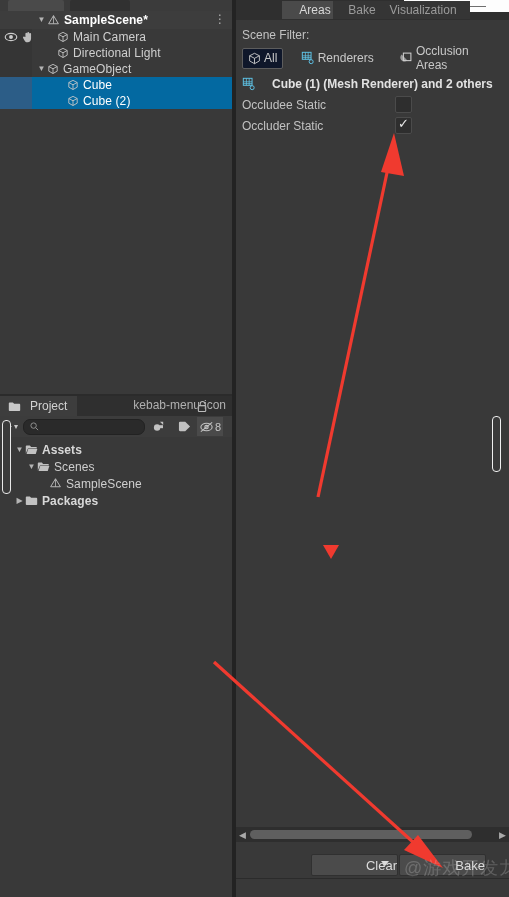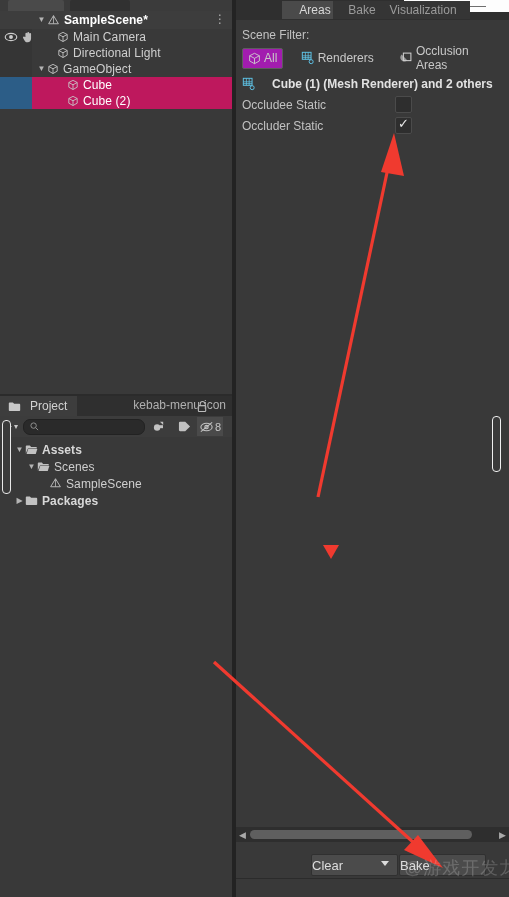--- a/index.html
+++ b/index.html
@@ -13,21 +13,21 @@
 
   
   .topstrip{position:absolute;left:0;top:0;width:232px;height:11px;background:#3b3b3b;}
   .topstrip .tabghost{position:absolute;left:8px;top:0;width:56px;height:11px;background:#4a4a4a;border-radius:2px 2px 0 0;}
   .topstrip .tabghost2{position:absolute;left:70px;top:0;width:60px;height:11px;background:#313131;border-radius:2px 2px 0 0;}
 
   
   .hier{position:absolute;left:0;top:11px;width:232px;height:383px;background:#393939;}
   .hier-scene{position:relative;height:18px;background:#3d3d3d;display:flex;align-items:center;}
   .hier-row{position:relative;height:16px;display:flex;align-items:center;white-space:nowrap;}
-  .hier-row.sel{background:#be185d;}
+  .hier-row.sel{background:#0369a1;}
   .hier-rows{position:relative;}
   .gutter{position:absolute;left:0;top:0;width:32px;height:100%;background:#353535;}
   .hier-scene .gutter{background:#3d3d3d;}
   .hier-row.sel .gutter{background:#2c5d87;}
   .arrow{width:11px;display:inline-block;text-align:center;color:#b4b4b4;font-size:8px;line-height:1;}
   .lbl{color:#cfcfcf;font-size:12px;letter-spacing:.1px;}
   .lbl.white{color:#ffffff;}
   .kebab{position:absolute;right:6px;top:2px;color:#b0b0b0;font-size:12px;line-height:12px;letter-spacing:0;}
   .eye-hand{position:absolute;left:4px;top:0;height:16px;display:flex;align-items:center;gap:4px;}
 
@@ -65,38 +65,38 @@
   .whiteblob{position:absolute;left:168px;top:0;width:105px;height:12px;background:#fdfdfd;}
   .whiteblob .g1{position:absolute;left:8px;top:4px;width:22px;height:2px;background:#6e6e6e;}
   .whiteblob .g2{position:absolute;left:36px;top:4px;width:16px;height:2px;background:#6e6e6e;}
   .whiteblob .g3{position:absolute;left:62px;top:3px;width:20px;height:3px;border:1px solid #6e6e6e;border-top:none;border-left:none;border-right:none;}
   .whiteblob .g4{position:absolute;left:95px;top:0;width:10px;height:12px;background:#fdfdfd;}
 
   .r-body{position:relative;padding:0 6px;}
   .r-label{color:#c2c2c2;font-size:12px;}
   .filterrow{display:flex;align-items:center;gap:0;height:20px;}
   .fbtn{height:19px;display:flex;align-items:center;gap:3px;padding:0 6px;font-size:12px;color:#c8c8c8;}
-  .fbtn.on{background:#a21caf;border:1px solid #5d5d5d;border-radius:2px;padding:0 5px;}
+  .fbtn.on{background:#0f172a;border:1px solid #5d5d5d;border-radius:2px;padding:0 5px;}
   .selrow{display:flex;align-items:center;gap:16px;font-weight:bold;color:#e2e2e2;font-size:12px;}
   .proprow{position:relative;height:21px;display:flex;align-items:center;}
   .proprow .pname{color:#c2c2c2;font-size:12px;}
   .cbox{position:absolute;left:153px;top:2px;width:15px;height:15px;background:#2e2e2e;border:1px solid #4b4b4b;border-radius:2px;}
   .cbox .chk{position:absolute;left:2px;top:-2px;color:#e9e9e9;font-size:13px;line-height:16px;}
 
   
   .vthumb{position:absolute;left:256px;top:416px;width:7px;height:54px;border:1px solid #efefef;border-radius:4px;background:#3a3a3a;}
 
   
   .hscroll{position:absolute;left:0;bottom:55px;width:273px;height:15px;background:#2e2e2e;display:flex;align-items:center;}
   .hs-arrow{width:13px;text-align:center;color:#a9a9a9;font-size:9px;}
   .hs-track{flex:1;height:9px;background:#2e2e2e;position:relative;}
   .hs-thumb{position:absolute;left:1px;top:0;width:222px;height:9px;background:#5f5f5f;border-radius:5px;}
 
   .btnbar{position:absolute;left:0;bottom:21px;width:273px;height:24px;}
-  .ubtn{position:absolute;top:2px;height:20px;background:#4b4b4b;border:1px solid #303030;border-radius:2px;color:#dcdcdc;font-size:13px;display:flex;align-items:center;justify-content:flex-start;}
+  .ubtn{position:absolute;top:2px;height:20px;background:#4b4b4b;border:1px solid #303030;border-radius:2px;color:#dcdcdc;font-size:13px;display:flex;align-items:center;justify-content:flex-end;}
   .ubtn.clear{left:75px;width:85px;}
   .ubtn.clear .cv{position:absolute;right:8px;top:6px;width:0;height:0;border-left:4px solid transparent;border-right:4px solid transparent;border-top:5px solid #dcdcdc;}
   .ubtn.bake{left:163px;width:85px;}
   .bottomstrip{position:absolute;left:0;bottom:0;width:273px;height:18px;background:#393939;border-top:1px solid #2b2b2b;}
 
   
   .anno{position:absolute;left:0;top:0;width:509px;height:897px;pointer-events:none;}
 
   
   .wm{position:absolute;left:360px;top:910px;font-size:13px;color:rgba(200,200,200,.38);white-space:nowrap;}

